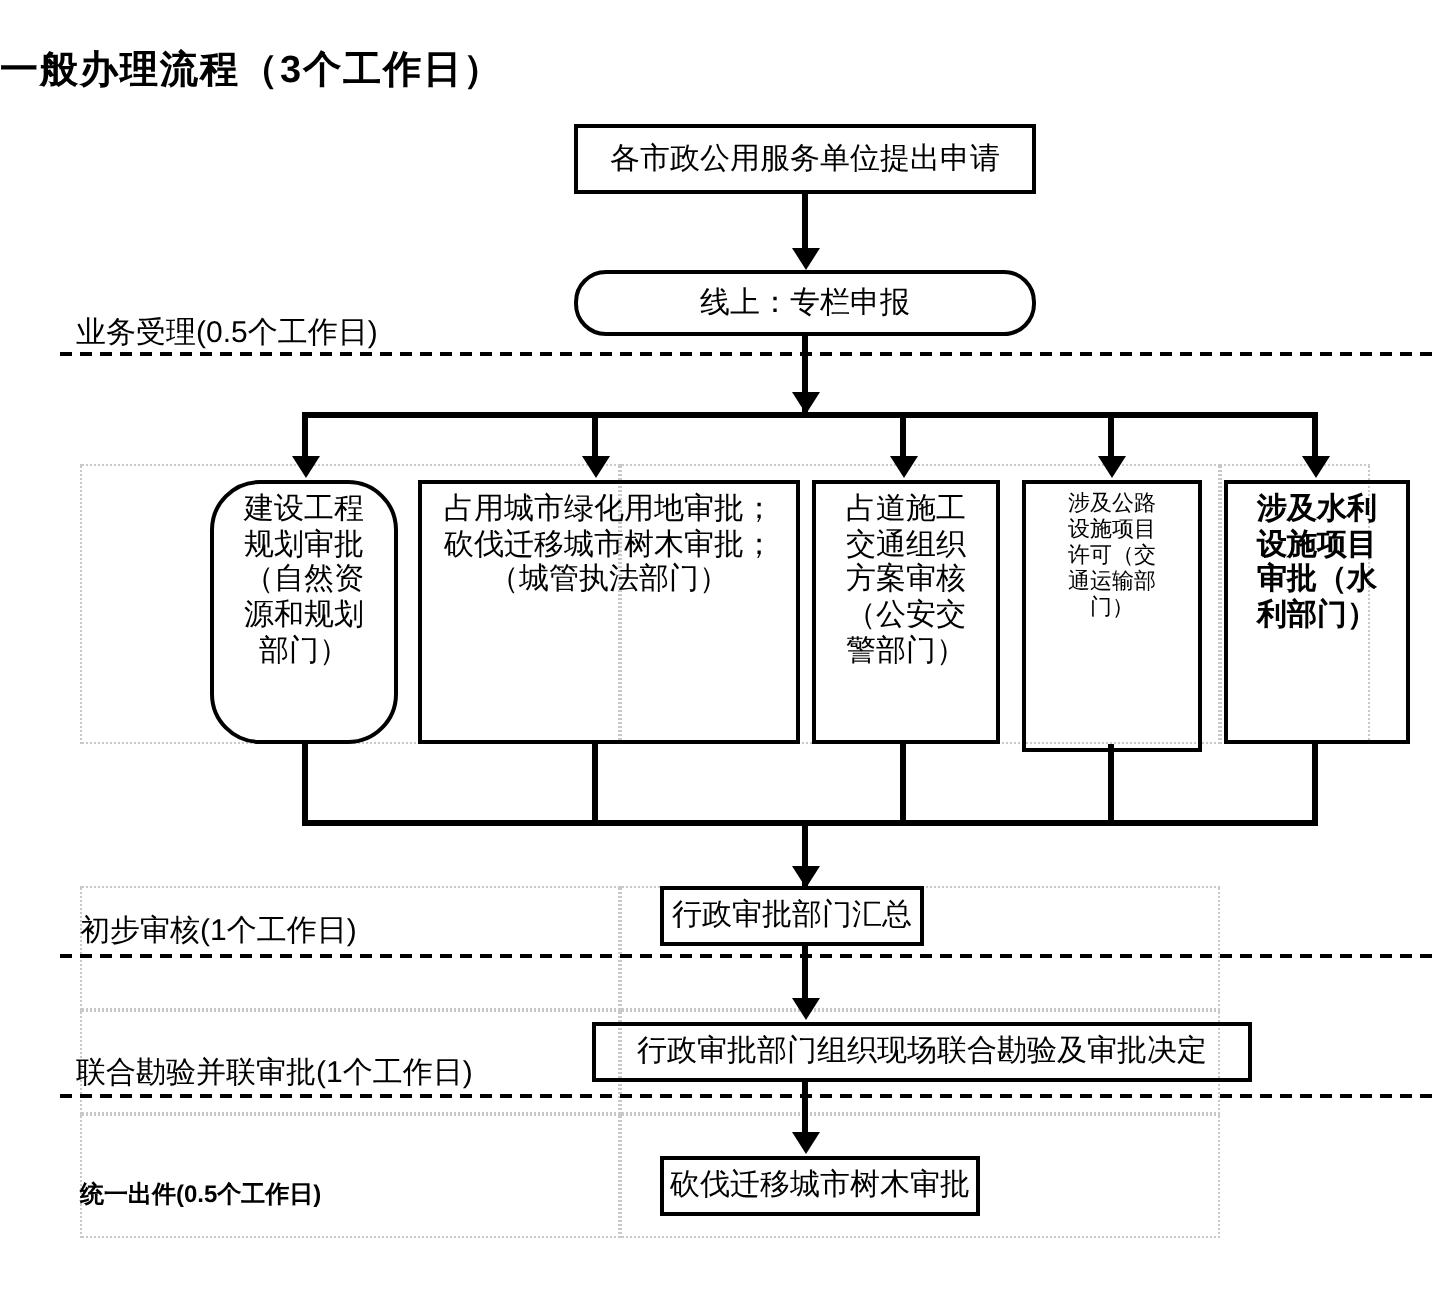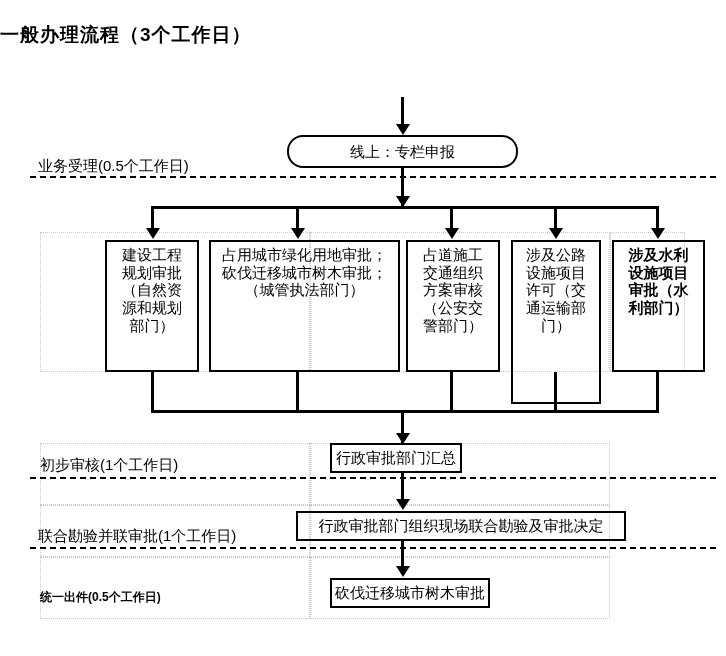--- a/index.html
+++ b/index.html
@@ -84,20 +84,21 @@
   <div class="grid-cell" style="left:610px;top:232px;width:75px;height:140px;"></div>
   <div class="grid-cell" style="left:40px;top:443px;width:270px;height:62px;"></div>
   <div class="grid-cell" style="left:310px;top:443px;width:300px;height:62px;"></div>
   <div class="grid-cell" style="left:40px;top:505px;width:270px;height:52px;"></div>
   <div class="grid-cell" style="left:310px;top:505px;width:300px;height:52px;"></div>
   <div class="grid-cell" style="left:40px;top:557px;width:270px;height:62px;"></div>
   <div class="grid-cell" style="left:310px;top:557px;width:300px;height:62px;"></div>
 
   <div id="title" style="top:22px;">一般办理流程（3个工作日）</div>
 
+  <div class="box" style="left:287px;top:62px;width:231px;height:35px;">各市政公用服务单位提出申请</div>
 
   <div class="vline" style="left:401px;top:97px;height:33px;"></div>
   <div class="arrowdown" style="left:396px;top:124px;"></div>
 
   <div class="box" style="left:287px;top:135px;width:231px;height:33px;border-radius:16px;">线上：专栏申报</div>
 
   <div class="vline" style="left:401px;top:168px;height:38px;"></div>
   <div class="arrowdown" style="left:396px;top:196px;"></div>
 
   <div class="sep" style="left:30px;top:176px;width:686px;"></div>
@@ -109,37 +110,37 @@
   <div class="arrowdown" style="left:146px;top:228px;"></div>
   <div class="vline" style="left:296px;top:206px;height:26px;"></div>
   <div class="arrowdown" style="left:291px;top:228px;"></div>
   <div class="vline" style="left:450px;top:206px;height:26px;"></div>
   <div class="arrowdown" style="left:445px;top:228px;"></div>
   <div class="vline" style="left:554px;top:206px;height:26px;"></div>
   <div class="arrowdown" style="left:549px;top:228px;"></div>
   <div class="vline" style="left:656px;top:206px;height:26px;"></div>
   <div class="arrowdown" style="left:651px;top:228px;"></div>
 
-  <div class="box top-aligned" style="left:105px;top:240px;width:94px;height:132px;font-size:15px;">建设工程
+  <div class="box top-aligned" style="left:105px;top:240px;width:94px;height:132px;font-size:15px;border-radius:25px;">建设工程
 规划审批
 （自然资
 源和规划
 部门）</div>
 
   <div class="box top-aligned" style="left:406px;top:240px;width:94px;height:132px;font-size:15px;">占道施工
 交通组织
 方案审核
 （公安交
 警部门）</div>
 
   <div class="box top-aligned" style="left:209px;top:240px;width:191px;height:132px;font-size:15px;">占用城市绿化用地审批；
 砍伐迁移城市树木审批；
 （城管执法部门）</div>
 
-  <div class="box top-aligned" style="left:511px;top:240px;width:90px;height:164px;font-size:15px;">涉及公路
+  <div class="box top-aligned" style="left:511px;top:240px;width:90px;height:136px;font-size:11px;">涉及公路
 设施项目
 许可（交
 通运输部
 门）</div>
 
   <div class="box top-aligned b-bold" style="left:612px;top:240px;width:93px;height:132px;font-size:15px;">涉及水利
 设施项目
 审批（水
 利部门）</div>
 

